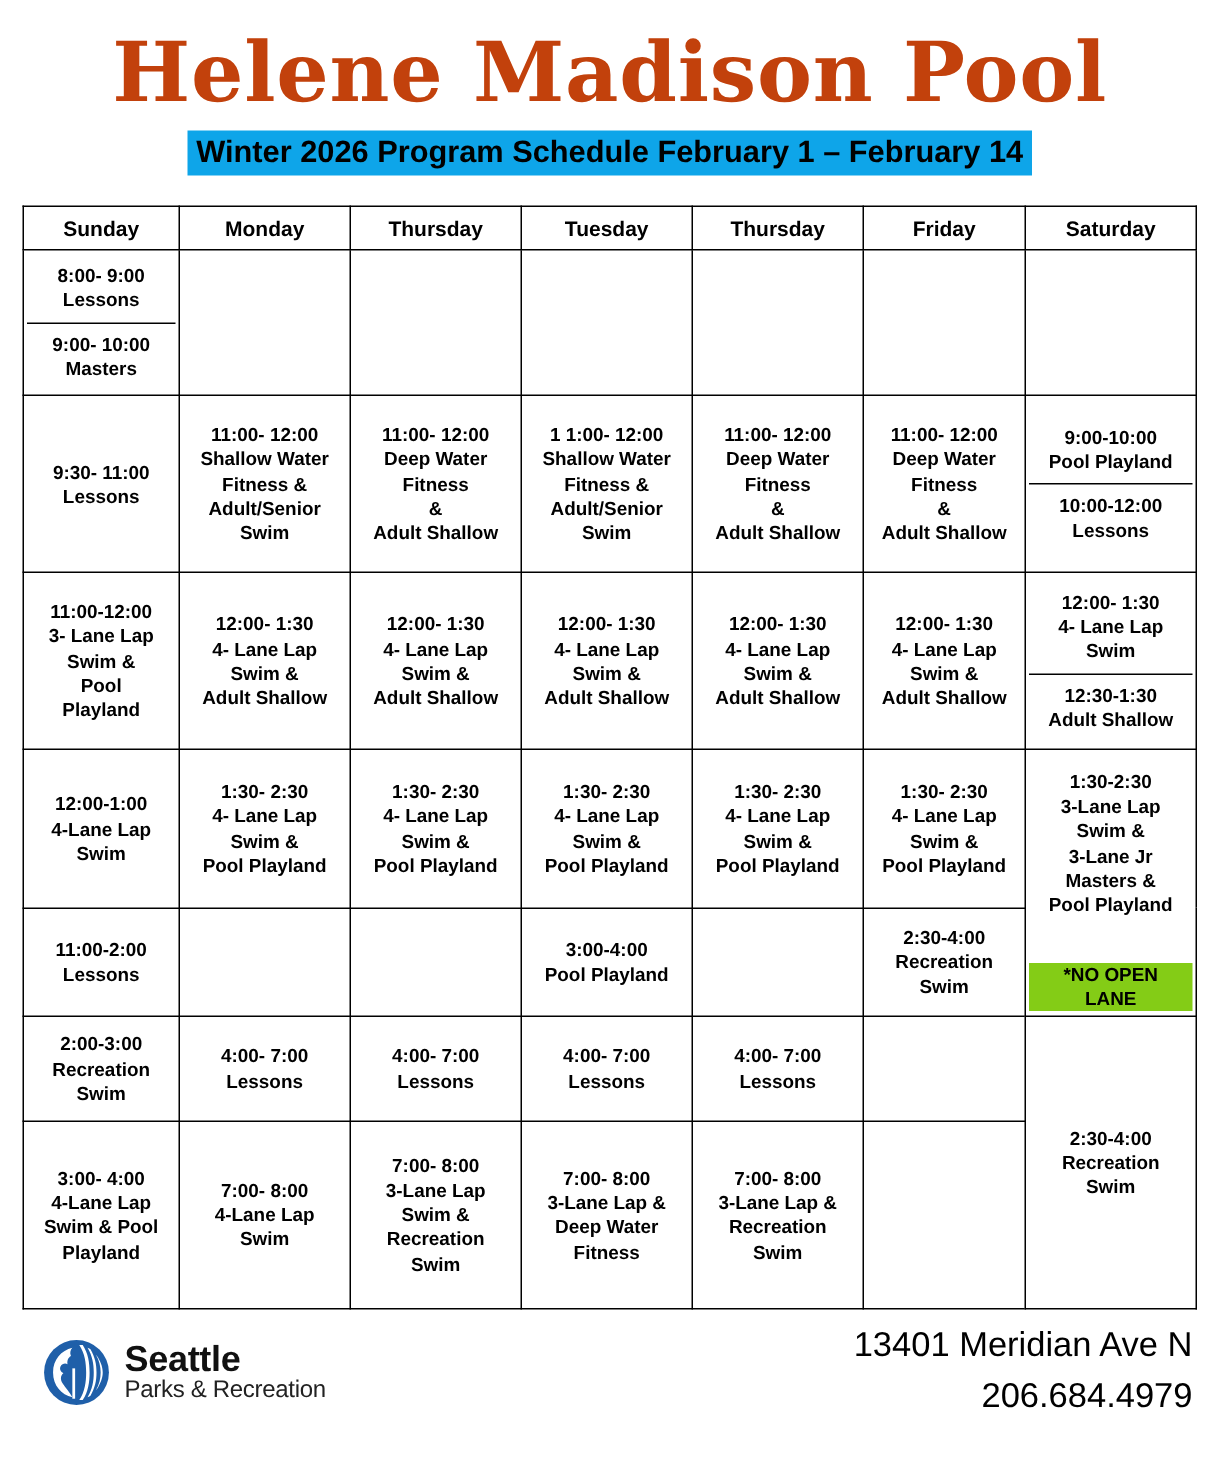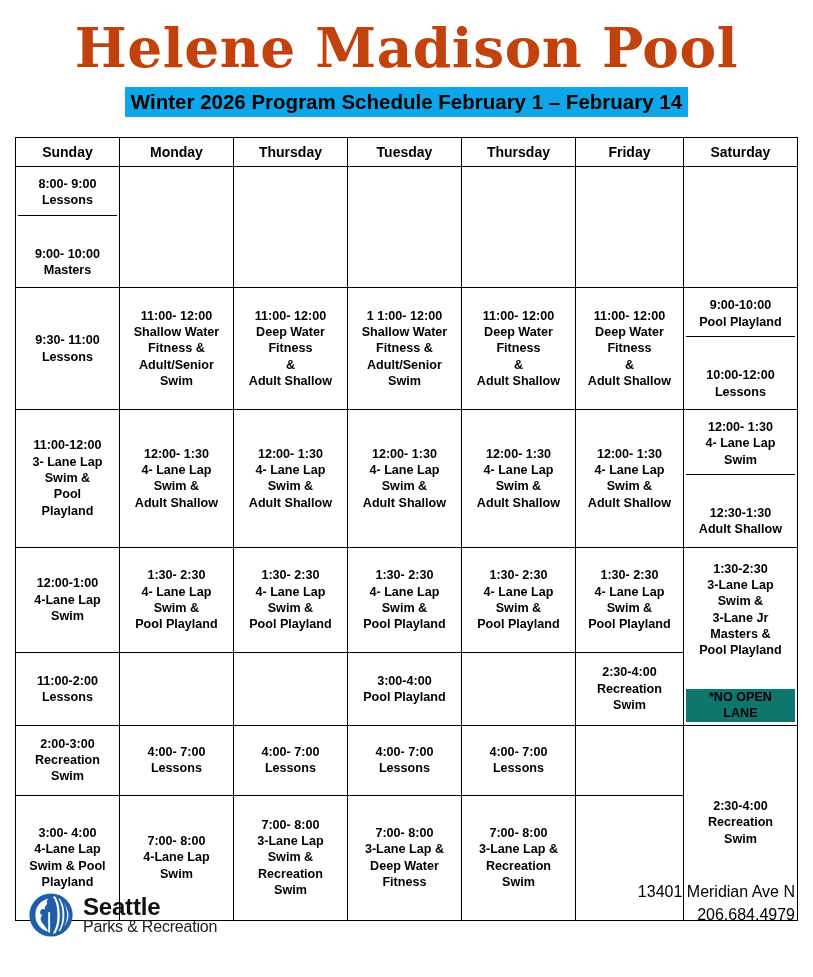--- a/index.html
+++ b/index.html
@@ -82,26 +82,25 @@
     border-bottom: 1.4px solid #000000;
     padding: 6px 2px;
     display: flex;
     align-items: center;
     justify-content: center;
     text-align: center;
     box-sizing: border-box;
   }
   td.split .sub:last-child {
     border-bottom: none;
-    margin-top: 24px;
   }
   .sub-lines { width: 100%; }
 
   .hl {
-    background: #0f766e;
+    background: #84cc16;
     padding: 0 2px;
   }
   .cell-block { display: block; margin-top: 10px; }
   .gap { height: 10px; }
 
   
   .footer {
     position: absolute;
     left: 0;
     top: 878px;
@@ -132,21 +131,21 @@
     font-weight: normal;
     color: #222222;
     display: block;
     letter-spacing: -0.2px;
   }
   .addr {
     position: absolute;
     right: 18px;
     top: 2px;
     text-align: right;
-    font-size: 16px;
+    font-size: 23px;
     line-height: 1.46;
     color: #000;
   }
   .addr div { white-space: pre; }
 </style>
 </head>
 <body>
 
 <h1 class="page-title">Helene Madison Pool</h1>
 

